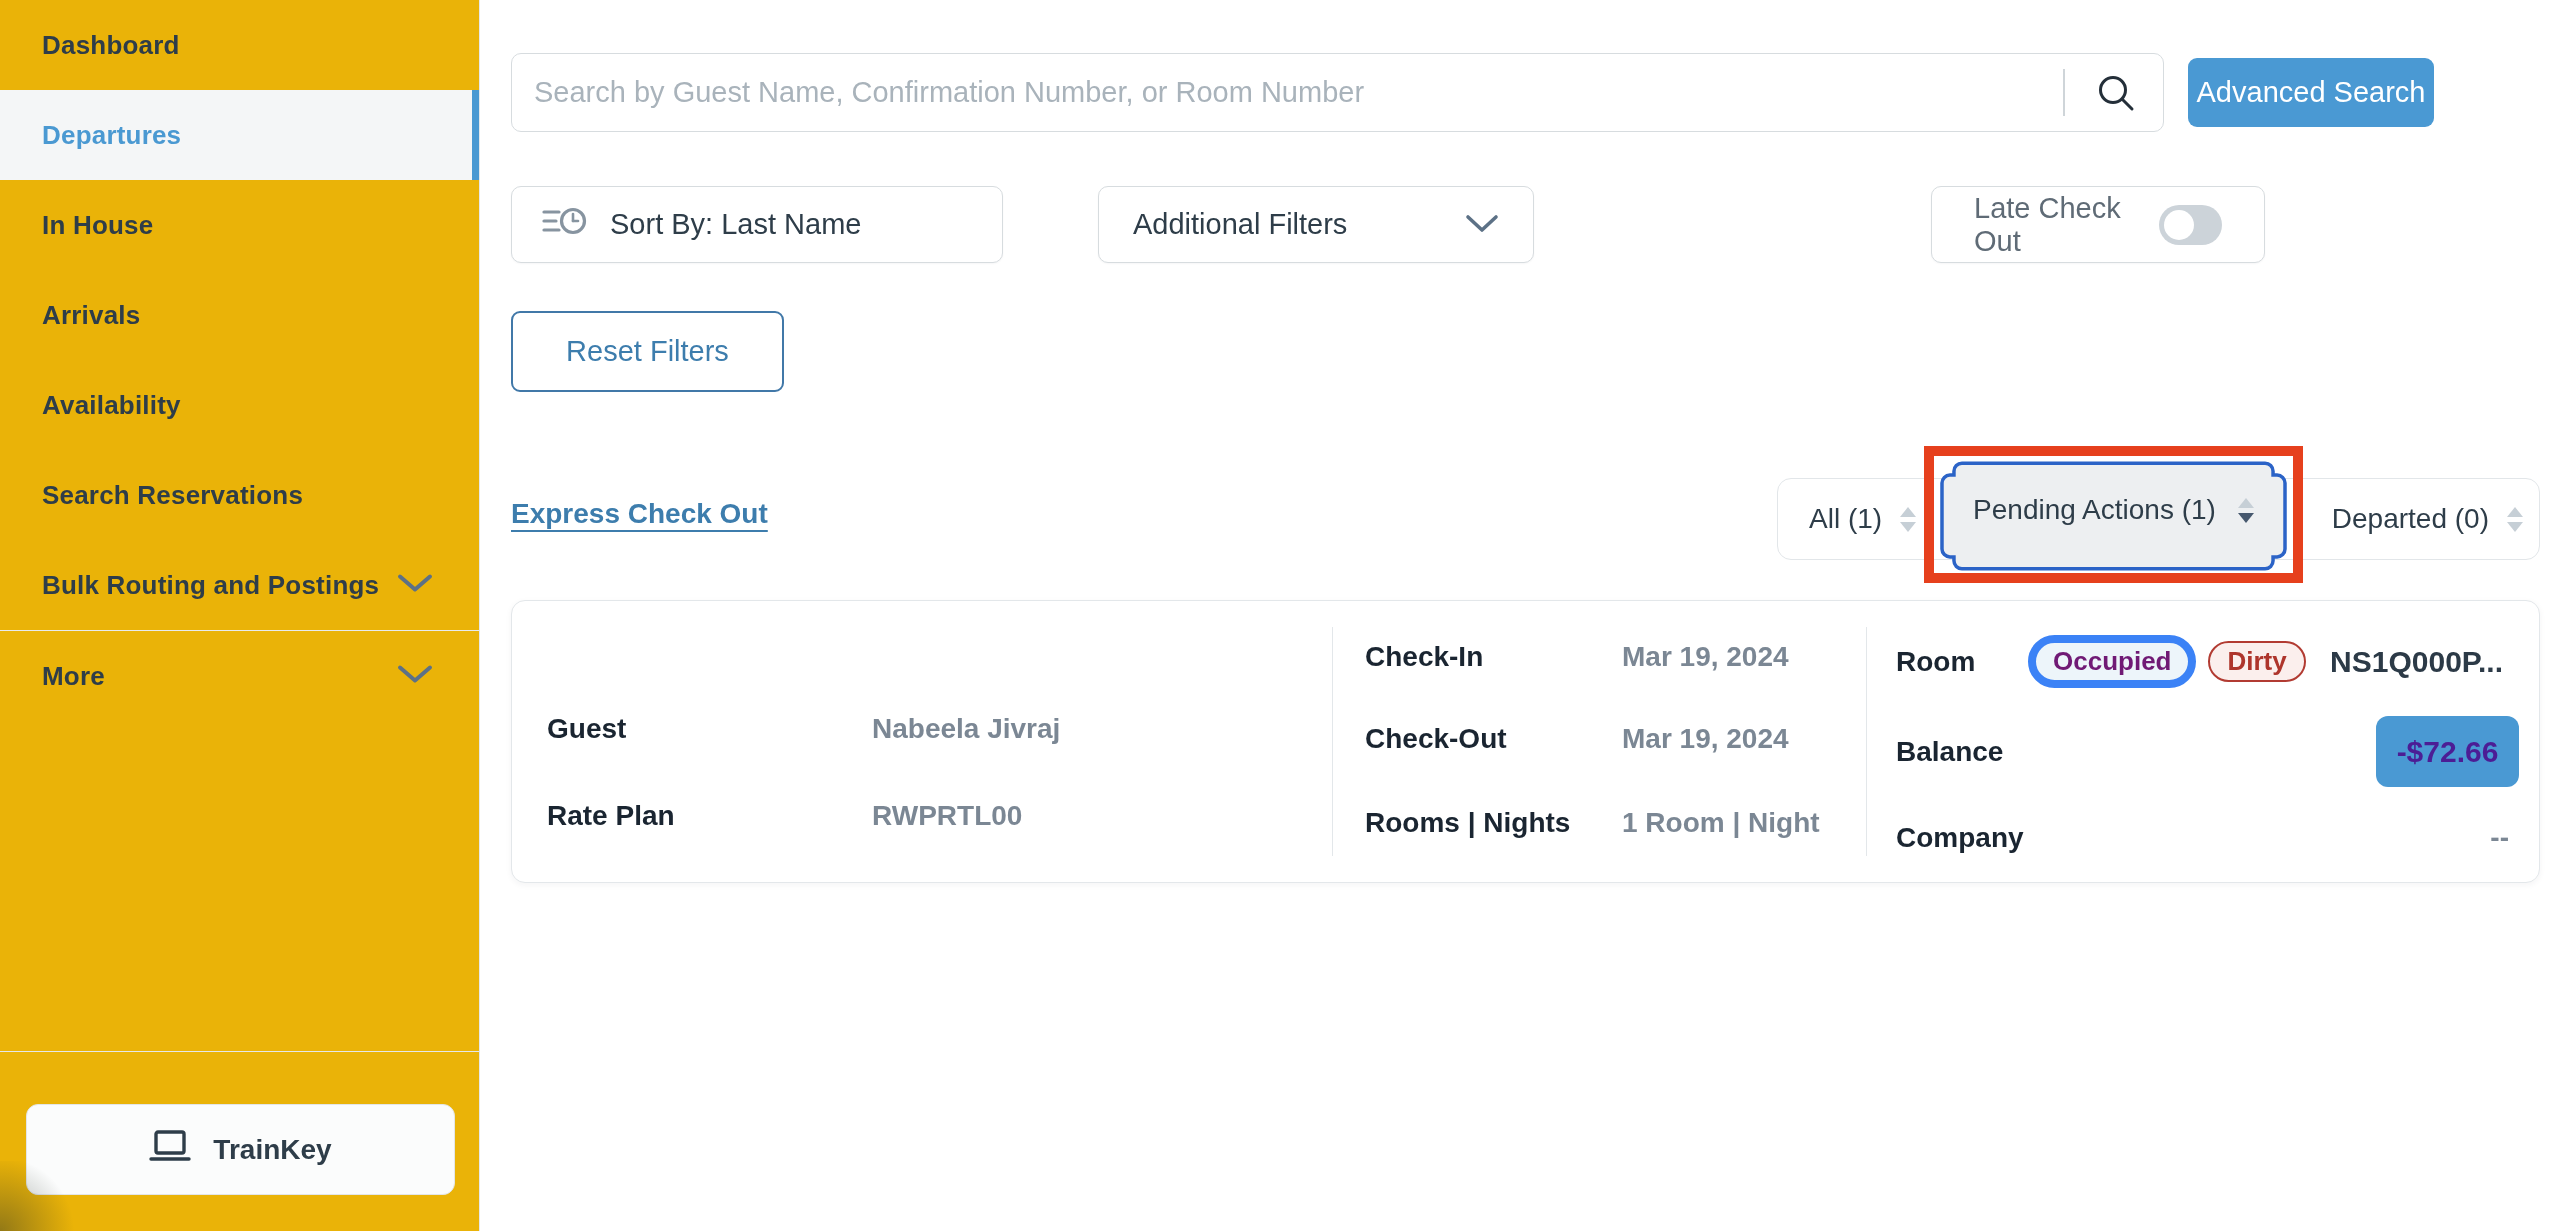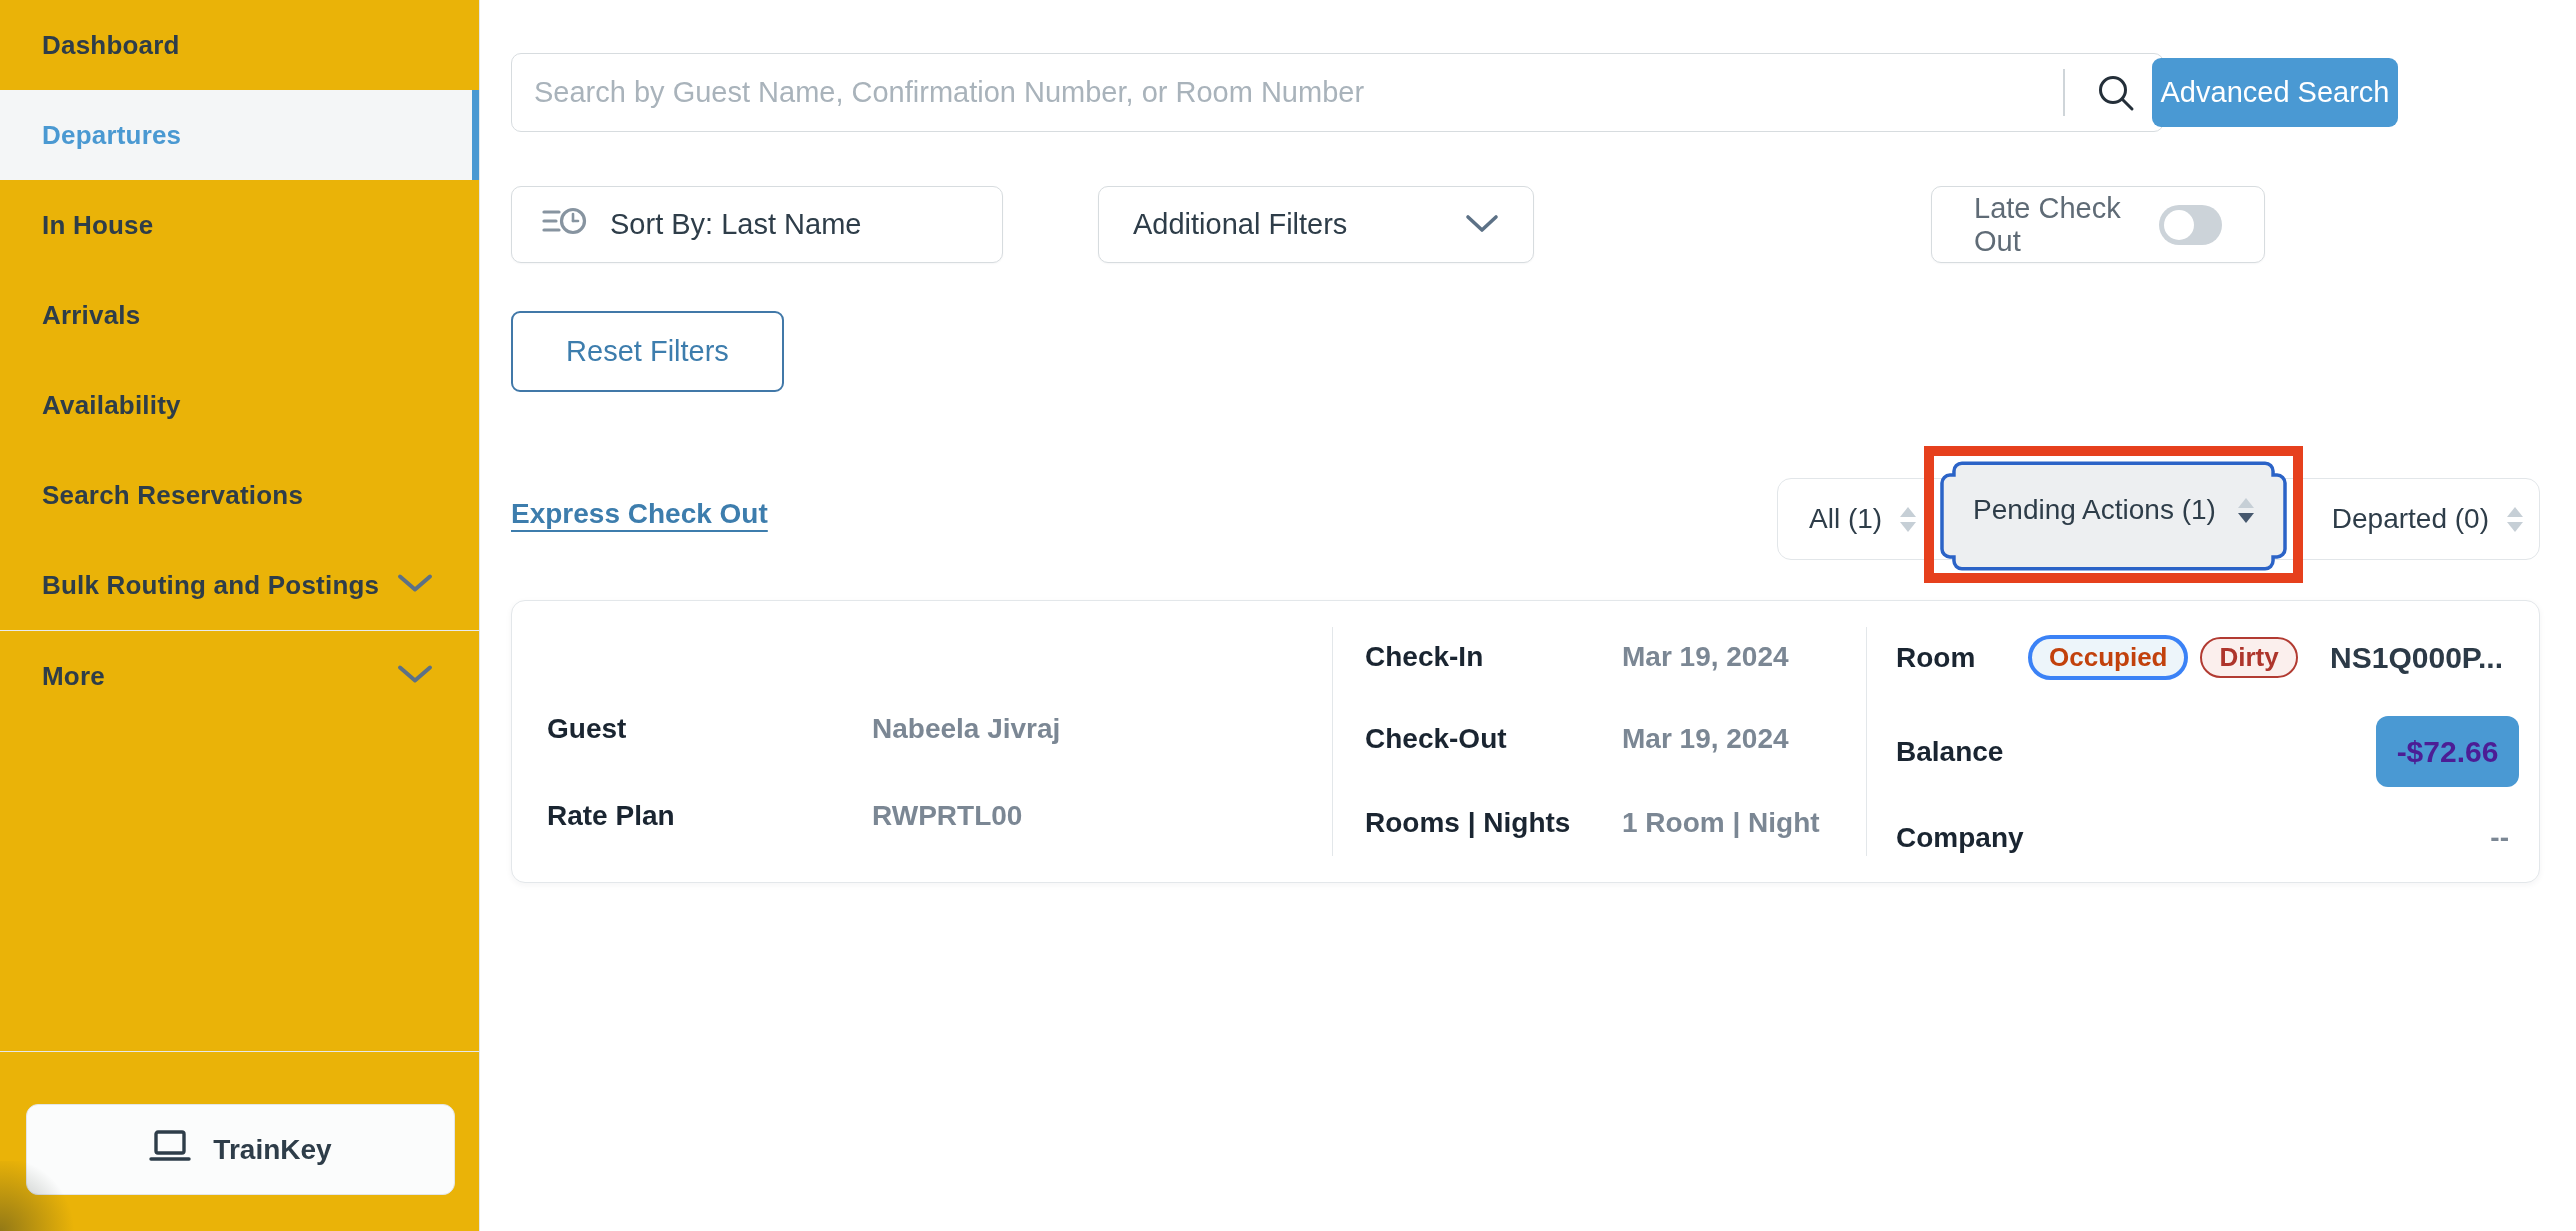--- a/index.html
+++ b/index.html
@@ -36,21 +36,21 @@
   .search-box input { position:absolute; inset:0; border:none; outline:none;
     background:transparent; font-family:inherit; font-size:29px; color:#000000;
     padding:0 129px 0 22px; }
   .search-box input::placeholder { color:#a9b3bb; }
   .search-divider { position:absolute; right:98px; top:15px; bottom:15px;
     width:2px; background:#cfd5d9; }
   .search-icon-btn { position:absolute; right:26px; top:50%; transform:translateY(-50%);
     width:42px; height:42px; display:flex; align-items:center; justify-content:center;
     cursor:pointer; }
 
-  .advanced-btn { position:absolute; left:1672px; top:58px; width:246px; height:69px;
+  .advanced-btn { position:absolute; left:1708px; top:58px; width:246px; height:69px;
     background:#4a99d3; border:none; border-radius:9px; color:#fff; font-size:29px;
     font-weight:500; font-family:inherit; cursor:pointer; }
 
   .filter-box { position:absolute; top:186px; height:77px; background:#fff;
     border:1.5px solid #d7dcdf; border-radius:10px; display:flex; align-items:center;
     font-size:29px; color:#2e3d49; box-shadow:0 1px 2px rgba(20,30,40,.04); cursor:pointer; }
   .fb-sort { left:31px; width:492px; padding-left:30px; gap:22px; }
   .fb-additional { left:618px; width:436px; padding:0 34px; justify-content:space-between; }
   .fb-roomtype { left:1097px; width:312px; padding-left:28px; gap:18px; }
   .fb-late { left:1451px; width:334px; padding:0 42px; justify-content:space-between;
@@ -110,21 +110,21 @@
   .conf-group { display:flex; align-items:center; gap:18px; }
   .dollar-icon { width:40px; height:40px; border:2.5px solid #101820;
     border-radius:50%; display:flex; align-items:center; justify-content:center;
     font-size:24px; font-weight:700; color:#101820; background:#fff; }
   .inhouse-pill { font-size:20px; font-weight:700; letter-spacing:1.5px;
     color:#a7caa2; background:#f3f9f2; border:2px solid #c9dfc5;
     border-radius:995px; padding:6px 16px; }
 
   .room-lbl { width:132px; flex:0 0 auto; }
   .pill { font-size:26px; font-weight:600; border-radius:995px; padding:3px 17px; }
-  .pill.occupied { color:#c2410c; background:#edf5fa; border:4px solid #3b82f6; margin-right:12px; }
+  .pill.occupied { color:#701a75; background:#edf5fa; border:8px solid #3b82f6; margin-right:12px; }
   .pill.dirty { color:#ae352c; background:#fbefed; border:2px solid #b23b32; }
   .room-number { margin-left:auto; font-size:30px; font-weight:700; color:#2c3a47;
     padding-right:16px; }
   .balance-chip { margin-left:auto; width:143px; height:71px; background:#4a99d3;
     border-radius:12px; color:#4c1d95; font-size:30px; font-weight:600;
     display:flex; align-items:center; justify-content:center; cursor:pointer; }
   .company-val { margin-left:auto; padding-right:10px; }
 </style>
 </head>
 <body>

